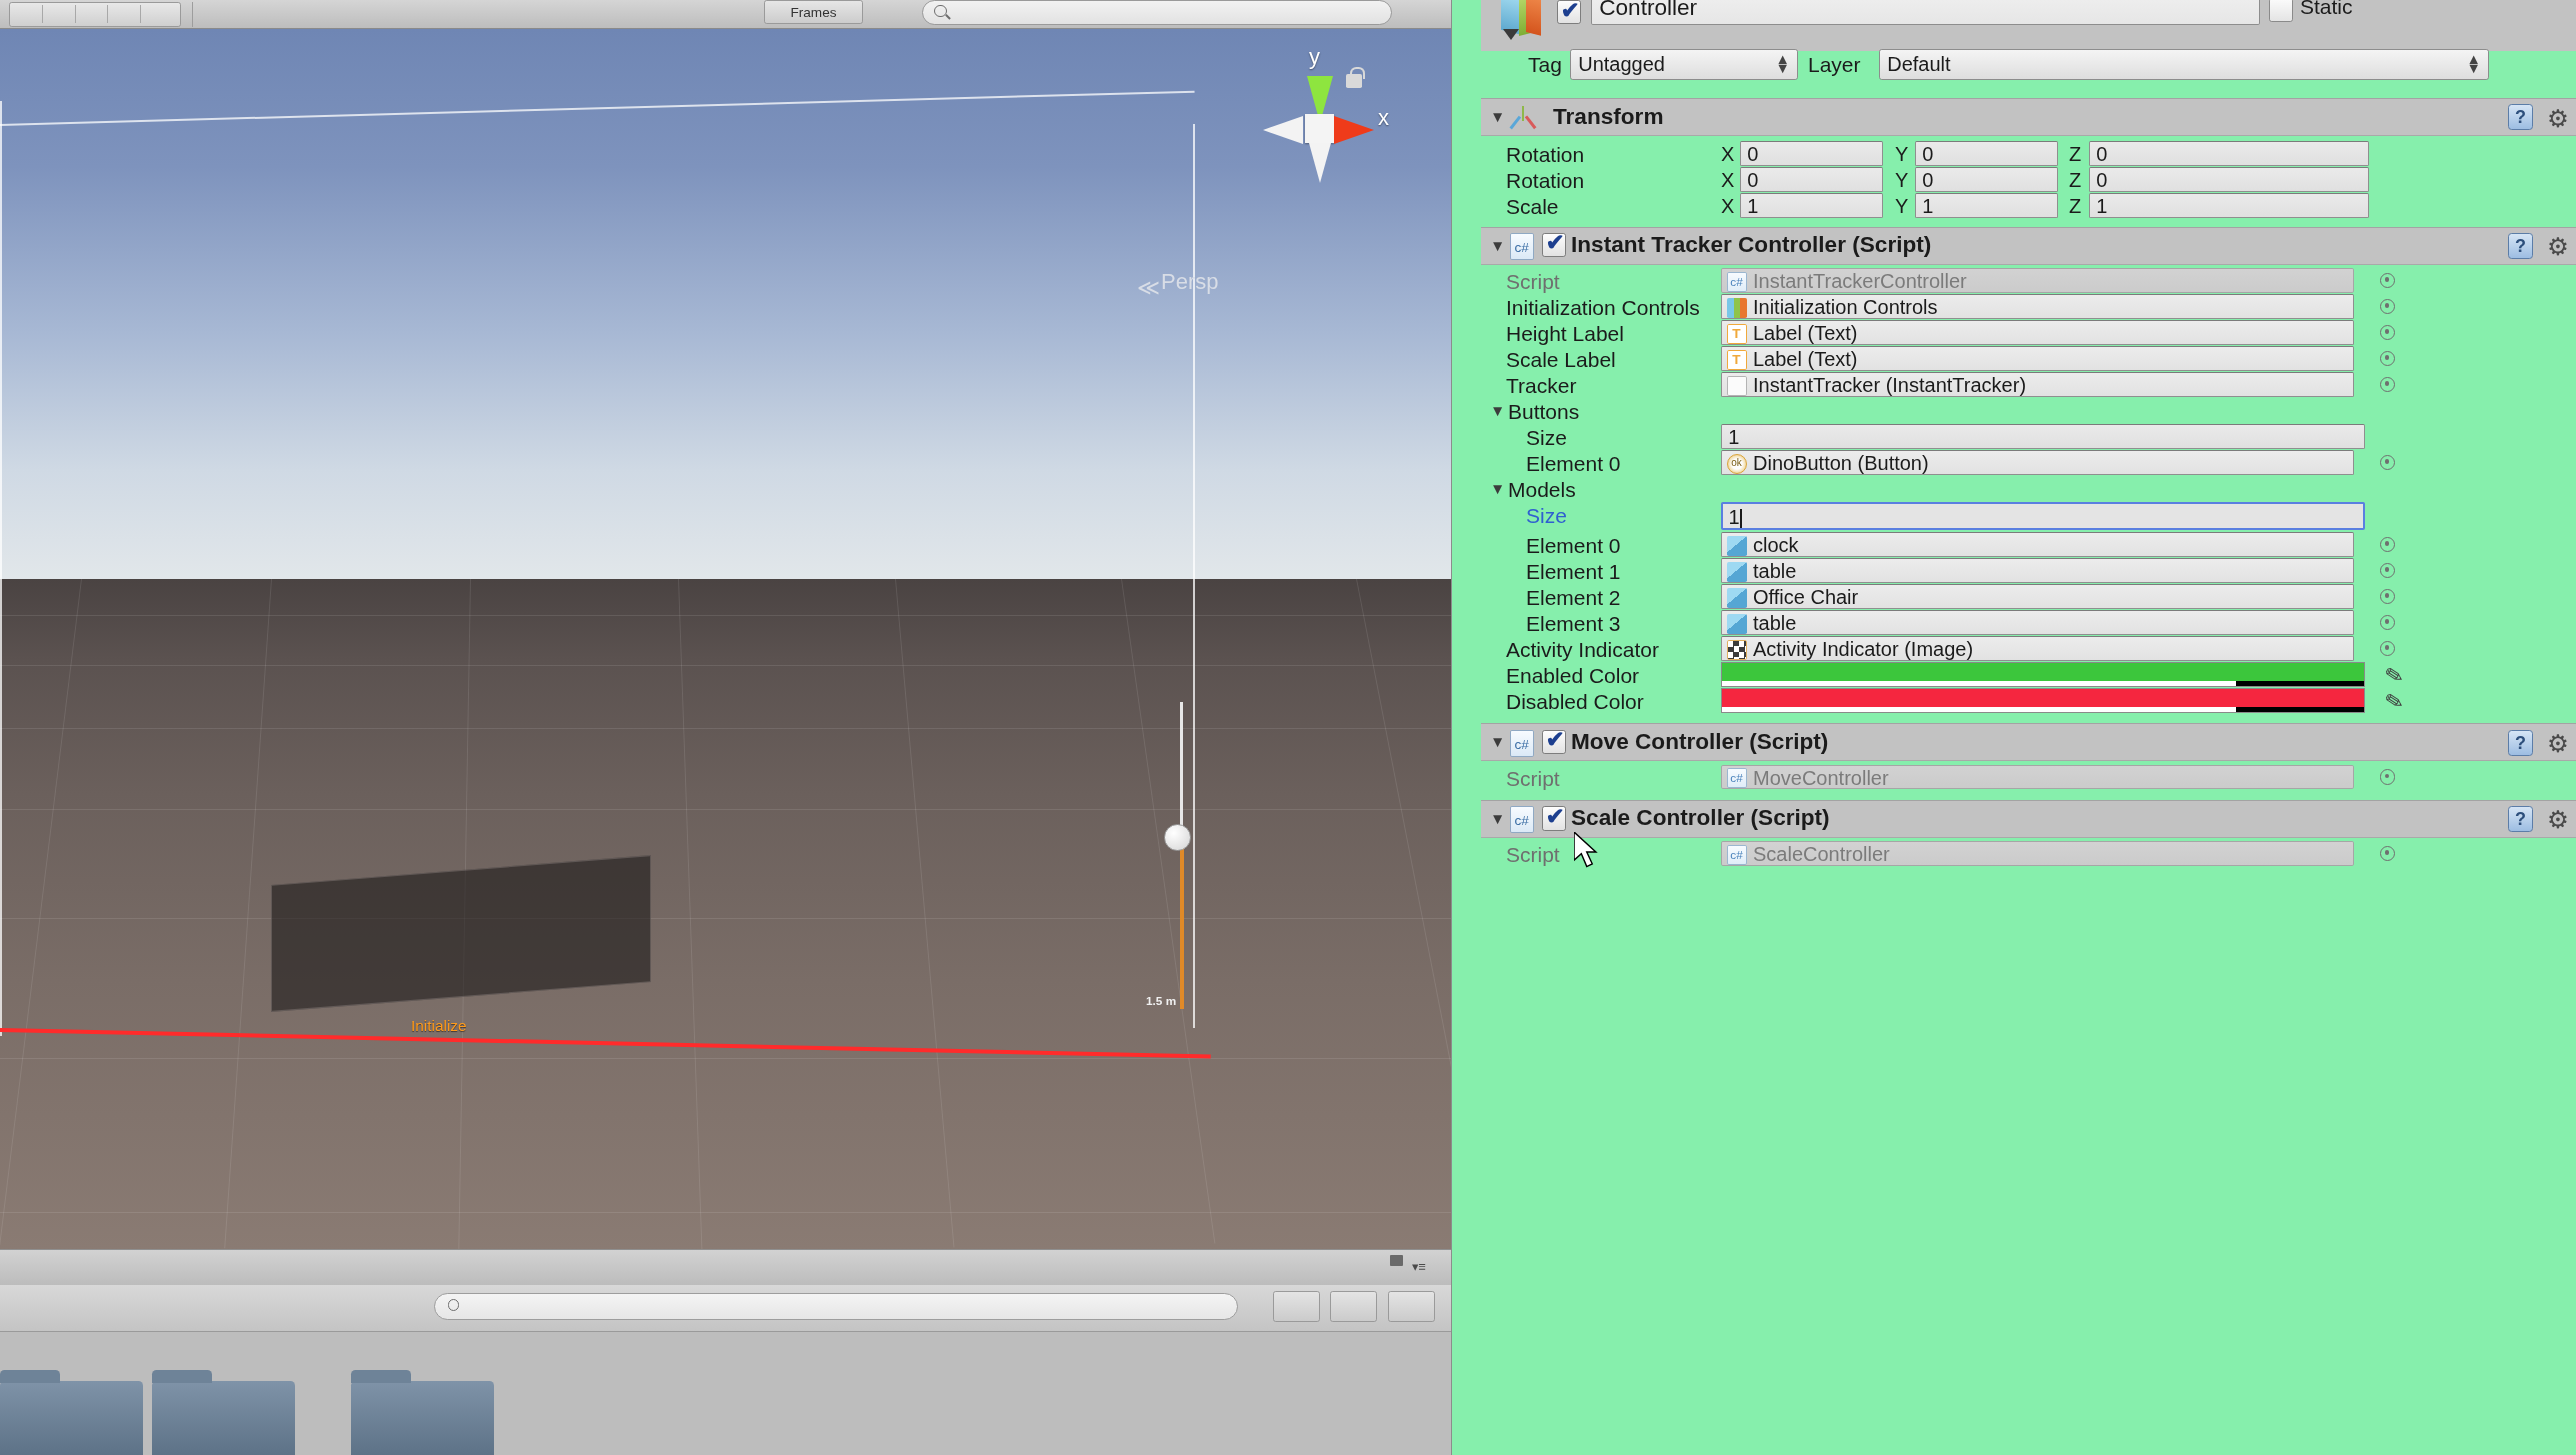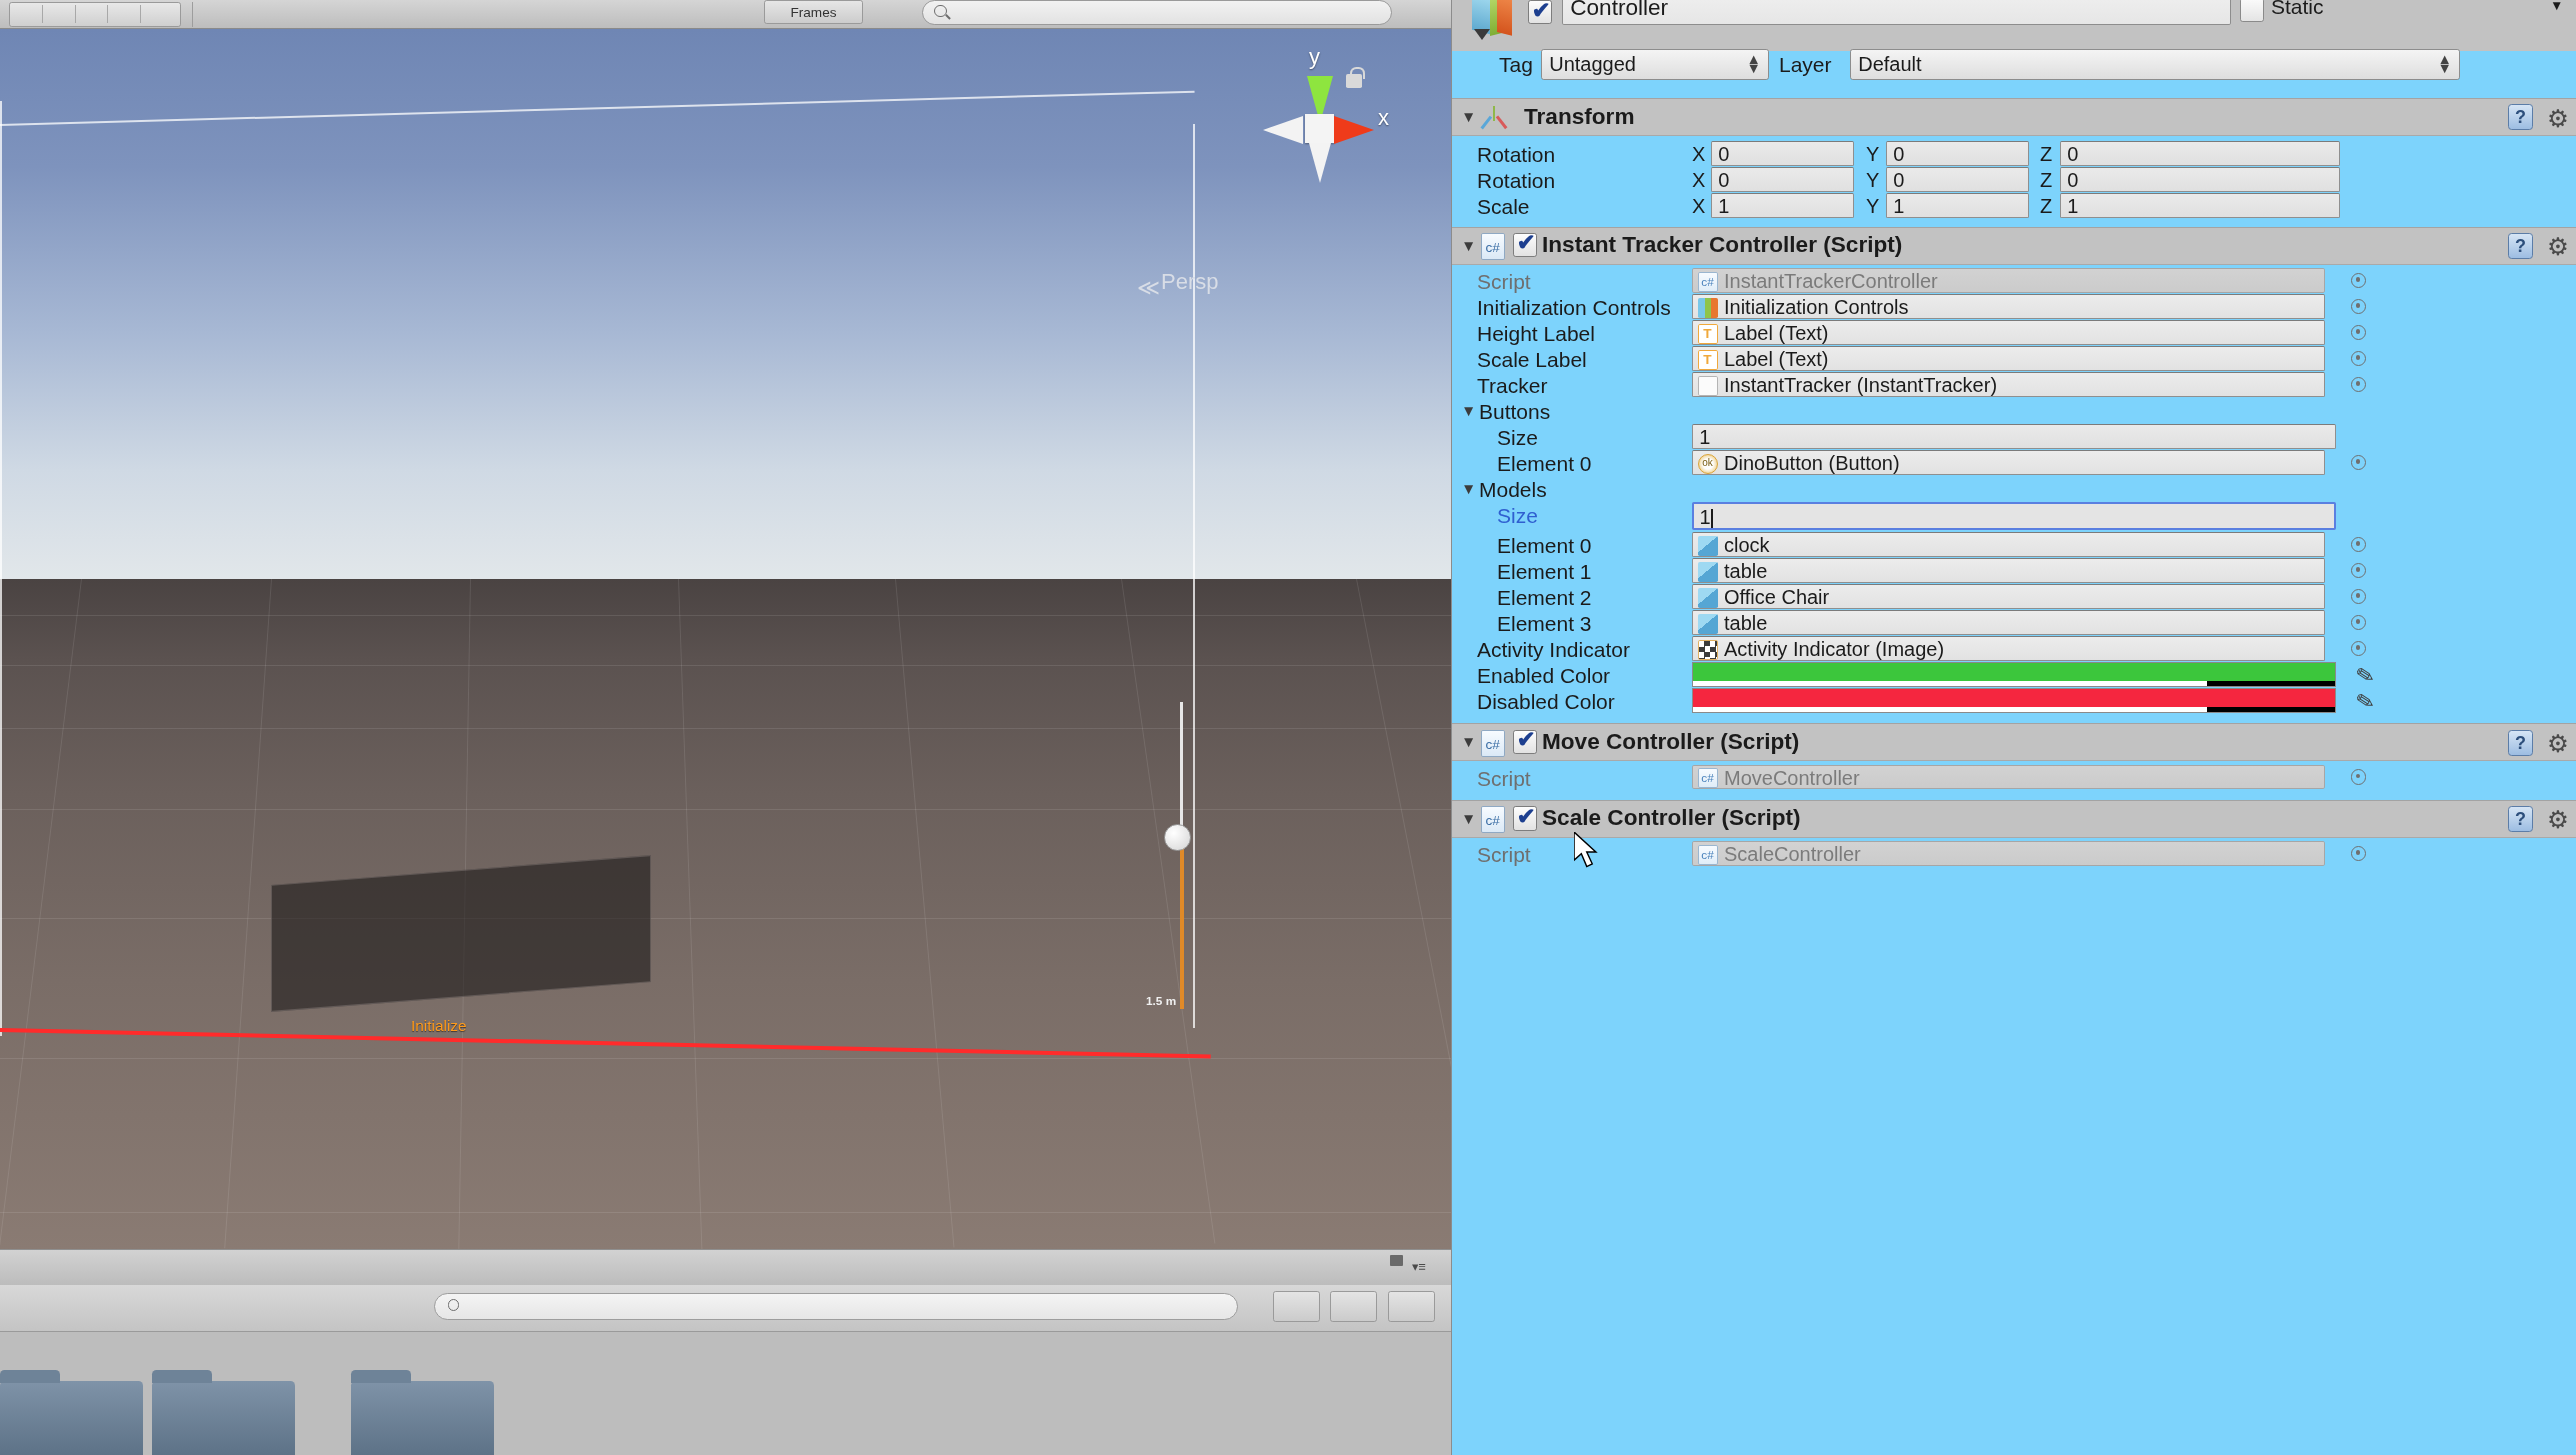--- a/index.html
+++ b/index.html
@@ -84,22 +84,22 @@
   .proj-btn { position: absolute; top: 6.3px; width: 47px; height: 31px;
     background: linear-gradient(#e4e4e4,#cbcbcb); border: 0.9px solid #9a9a9a; border-radius: 2.7px; }
   #proj-body { position: absolute; left: 0; top: 1332px; width: 1451px; height: 123px; background: #bdbdbd; }
   .folder { position: absolute; top: 49px; width: 143px; height: 74px;
     background: linear-gradient(#7f93a8,#5d7287); border-radius: 4.5px 4.5px 0 0; }
   .folder:before { content:""; position:absolute; left:0; top:-11px; width:60px; height:12.7px;
     background: #6e8398; border-radius: 4.5px 4.5px 0 0;}
 
   
   #inspector { position: absolute; left: 1451px; top: 0; width: 1125px; height: 1455px;
-    background: #7dd3fc; border-left: 0.9px solid #8c8c8c; overflow: hidden;
-    font-size: 21px; color: #1b1b1b; }
+    background: #86efac; border-left: 0.9px solid #8c8c8c; overflow: hidden;
+    font-size: 21px; color: #1b1b1b; padding-left: 29px; }
 
   .insp-head { position: relative; height: 51px; background: #c2c2c2; }
   #obj-icon { position: absolute; left: 18px; top: -11px; width: 51px; height: 56px; }
   #obj-icon .f1 { position:absolute; left:1.8px; top:7.2px; width:18px; height:36px;
      background: linear-gradient(#9fd8ee,#5ea9cf); transform: skewY(14deg); }
   #obj-icon .f2 { position:absolute; left:20px; top:5.4px; width:15.4px; height:40px;
      background: linear-gradient(#b8d96a,#7fae34); transform: skewY(-14deg); }
   #obj-icon .f3 { position:absolute; left:27px; top:5.4px; width:15.4px; height:40px;
      background: linear-gradient(#f08a4b,#d4541d); transform: skewY(14deg); }
   #obj-icon .tri { position:absolute; left:3.6px; top:40px; width:0;height:0;

